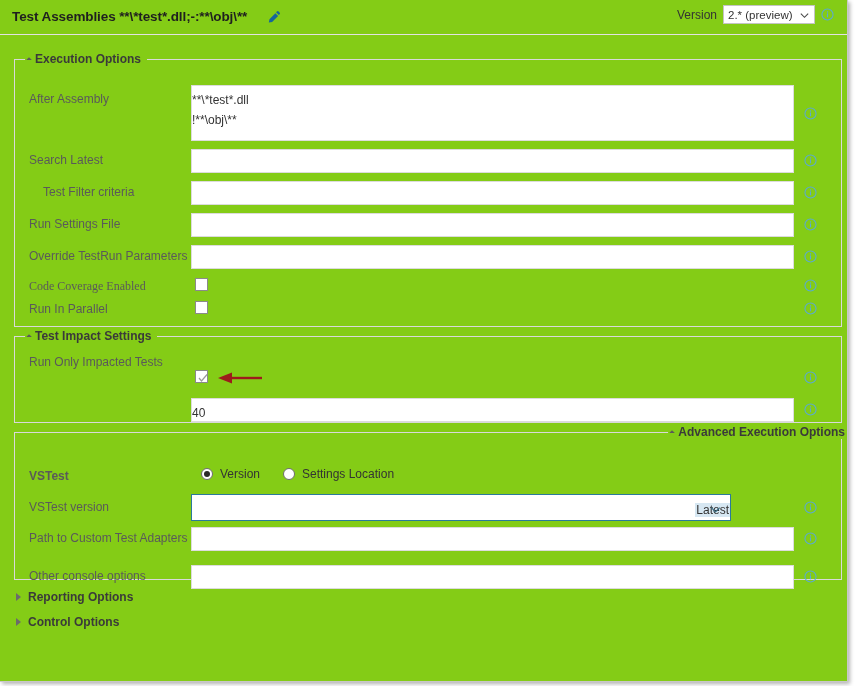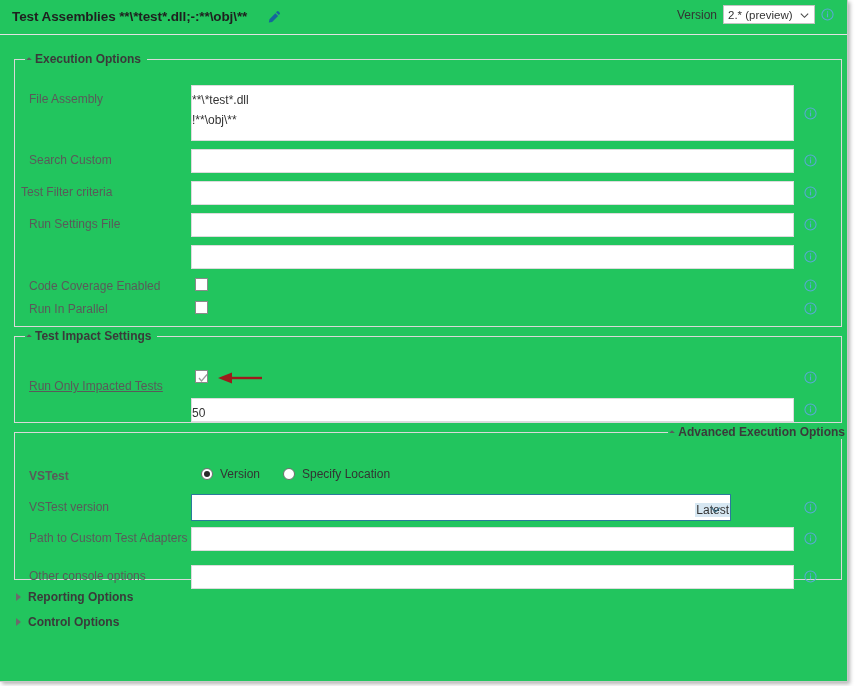--- a/index.html
+++ b/index.html
@@ -14,21 +14,21 @@
     font-size: 12px;
     color: #333333;
     overflow: hidden;
   }
 
   .page {
     position: relative;
     width: 848px;
     height: 682px;
     margin: 0;
-    background: #22c55e;
+    background: #84cc16;
     border-right: 1px solid #c8c8c8;
     border-bottom: 1px solid #c8c8c8;
     box-shadow: 2px 2px 4px rgba(0,0,0,0.30);
     box-sizing: border-box;
   }
 
   
   .titlebar {
     position: relative;
     height: 35px;
@@ -245,71 +245,72 @@
   </div>
 
   <div class="content">
 
     <fieldset class="group" style="left:14px; top:17px; width:826px; height:273px;">
       <legend>
         <span class="tri-open"></span>
         <span>Execution Options</span>
       </legend>
 
-      <div class="flabel" style="left:14px; top:26px;">File Assembly</div>
+      <div class="flabel" style="left:14px; top:26px;">After Assembly</div>
       <div class="fieldbox" style="left:176px; top:19px; width:603px; height:56px; white-space:pre;">**\*test*.dll
 !**\obj\**</div>
       <span class="info-col" style="left:789px; top:41px;">
         <svg width="13" height="13" viewBox="0 0 14 14">
             <circle cx="7" cy="7" r="6" fill="none" stroke="#5aa9d6" stroke-width="1.1"></circle>
             <rect x="6.4" y="5.8" width="1.2" height="4.2" fill="#5aa9d6"></rect>
             <rect x="6.4" y="3.6" width="1.2" height="1.4" fill="#5aa9d6"></rect>
           </svg>
       </span>
 
-      <div class="flabel" style="left:14px; top:87px;">Search Custom</div>
+      <div class="flabel" style="left:14px; top:87px;">Search Latest</div>
       <div class="fieldbox" style="left:176px; top:83px; width:603px; height:24px;"></div>
       <span class="info-col" style="left:789px; top:88px;">
         <svg width="13" height="13" viewBox="0 0 14 14">
             <circle cx="7" cy="7" r="6" fill="none" stroke="#5aa9d6" stroke-width="1.1"></circle>
             <rect x="6.4" y="5.8" width="1.2" height="4.2" fill="#5aa9d6"></rect>
             <rect x="6.4" y="3.6" width="1.2" height="1.4" fill="#5aa9d6"></rect>
           </svg>
       </span>
 
-      <div class="flabel" style="left:6px; top:119px;">Test Filter criteria</div>
+      <div class="flabel" style="left:28px; top:119px;">Test Filter criteria</div>
       <div class="fieldbox" style="left:176px; top:115px; width:603px; height:24px;"></div>
       <span class="info-col" style="left:789px; top:120px;">
         <svg width="13" height="13" viewBox="0 0 14 14">
             <circle cx="7" cy="7" r="6" fill="none" stroke="#5aa9d6" stroke-width="1.1"></circle>
             <rect x="6.4" y="5.8" width="1.2" height="4.2" fill="#5aa9d6"></rect>
             <rect x="6.4" y="3.6" width="1.2" height="1.4" fill="#5aa9d6"></rect>
           </svg>
       </span>
 
       <div class="flabel" style="left:14px; top:151px;">Run Settings File</div>
       <div class="fieldbox" style="left:176px; top:147px; width:603px; height:24px;"></div>
       <span class="info-col" style="left:789px; top:152px;">
         <svg width="13" height="13" viewBox="0 0 14 14">
             <circle cx="7" cy="7" r="6" fill="none" stroke="#5aa9d6" stroke-width="1.1"></circle>
             <rect x="6.4" y="5.8" width="1.2" height="4.2" fill="#5aa9d6"></rect>
             <rect x="6.4" y="3.6" width="1.2" height="1.4" fill="#5aa9d6"></rect>
           </svg>
       </span>
 
+      <div class="flabel" style="left:14px; top:183px;">Override TestRun Parameters</div>
       <div class="fieldbox" style="left:176px; top:179px; width:603px; height:24px;"></div>
       <span class="info-col" style="left:789px; top:184px;">
         <svg width="13" height="13" viewBox="0 0 14 14">
             <circle cx="7" cy="7" r="6" fill="none" stroke="#5aa9d6" stroke-width="1.1"></circle>
             <rect x="6.4" y="5.8" width="1.2" height="4.2" fill="#5aa9d6"></rect>
             <rect x="6.4" y="3.6" width="1.2" height="1.4" fill="#5aa9d6"></rect>
           </svg>
       </span>
 
-      <div class="flabel" style="left:14px; top:213px;">Code Coverage Enabled</div>
+      <div class="flabel" style="left:14px; top:213px;font-family:Liberation Serif, serif;">Code Coverage Enabled</div>
       <span class="chkbox" style="left:180px; top:212px;"></span>
       <span class="info-col" style="left:789px; top:213px;">
         <svg width="13" height="13" viewBox="0 0 14 14">
             <circle cx="7" cy="7" r="6" fill="none" stroke="#5aa9d6" stroke-width="1.1"></circle>
             <rect x="6.4" y="5.8" width="1.2" height="4.2" fill="#5aa9d6"></rect>
             <rect x="6.4" y="3.6" width="1.2" height="1.4" fill="#5aa9d6"></rect>
           </svg>
       </span>
 
       <div class="flabel" style="left:14px; top:236px;">Run In Parallel</div>
@@ -322,21 +323,21 @@
           </svg>
       </span>
     </fieldset>
 
     <fieldset class="group" style="left:14px; top:294px; width:826px; height:92px;">
       <legend>
         <span class="tri-open"></span>
         <span>Test Impact Settings</span>
       </legend>
 
-      <div class="flabel" style="left:14px; top:36px;text-decoration:underline;">Run Only Impacted Tests</div>
+      <div class="flabel" style="left:14px; top:12px;">Run Only Impacted Tests</div>
       <span class="chkbox" style="left:180px; top:27px;">
         <span class="chkmark">
           <svg width="10" height="10" viewBox="0 0 10 10">
               <path d="M1 5l2.5 3L9 1.5" stroke="#9a9a9a" stroke-width="1.2" fill="none"></path>
             </svg>
         </span>
       </span>
       <span class="info-col" style="left:789px; top:28px;">
         <svg width="13" height="13" viewBox="0 0 14 14">
             <circle cx="7" cy="7" r="6" fill="none" stroke="#5aa9d6" stroke-width="1.1"></circle>
@@ -345,21 +346,21 @@
           </svg>
       </span>
 
       <span style="position:absolute; left:203px; top:29px;">
         <svg width="44" height="12" viewBox="0 0 44 12">
           <path d="M12 6 L44 6" stroke="#9d1c1c" stroke-width="2.4" fill="none"></path>
           <path d="M0 6 L14 0.6 L14 11.4 Z" fill="#9d1c1c"></path>
         </svg>
       </span>
 
-      <div class="fieldbox" style="left:176px; top:55px; width:603px; height:24px;">50</div>
+      <div class="fieldbox" style="left:176px; top:55px; width:603px; height:24px;">40</div>
       <span class="info-col" style="left:789px; top:60px;">
         <svg width="13" height="13" viewBox="0 0 14 14">
             <circle cx="7" cy="7" r="6" fill="none" stroke="#5aa9d6" stroke-width="1.1"></circle>
             <rect x="6.4" y="5.8" width="1.2" height="4.2" fill="#5aa9d6"></rect>
             <rect x="6.4" y="3.6" width="1.2" height="1.4" fill="#5aa9d6"></rect>
           </svg>
       </span>
     </fieldset>
 
     <fieldset class="group" style="left:14px; top:390px; width:826px; height:153px;text-align:right;">
@@ -368,21 +369,21 @@
         <span>Advanced Execution Options</span>
       </legend>
 
       <div class="flabel" style="left:14px; top:30px;font-weight:bold;">VSTest</div>
       <div class="radio-wrap" style="left:186px; top:28px;">
         <span class="radio sel"></span>
         <span>Version</span>
       </div>
       <div class="radio-wrap" style="left:268px; top:28px;">
         <span class="radio"></span>
-        <span>Specify Location</span>
+        <span>Settings Location</span>
       </div>
 
       <div class="flabel" style="left:14px; top:61px;">VSTest version</div>
       <div class="fieldbox focused" style="left:176px; top:55px; width:540px; height:27px; padding-top:5px;">
         <span class="sel-text">Latest</span>
         <span style="position:absolute; right:8px; top:7px;">
           <svg width="13" height="13" viewBox="0 0 14 14">
               <path d="M2.5 5l4.5 4.5L11.5 5" stroke="#3b6e85" stroke-width="1.3" fill="none"></path>
             </svg>
         </span>

